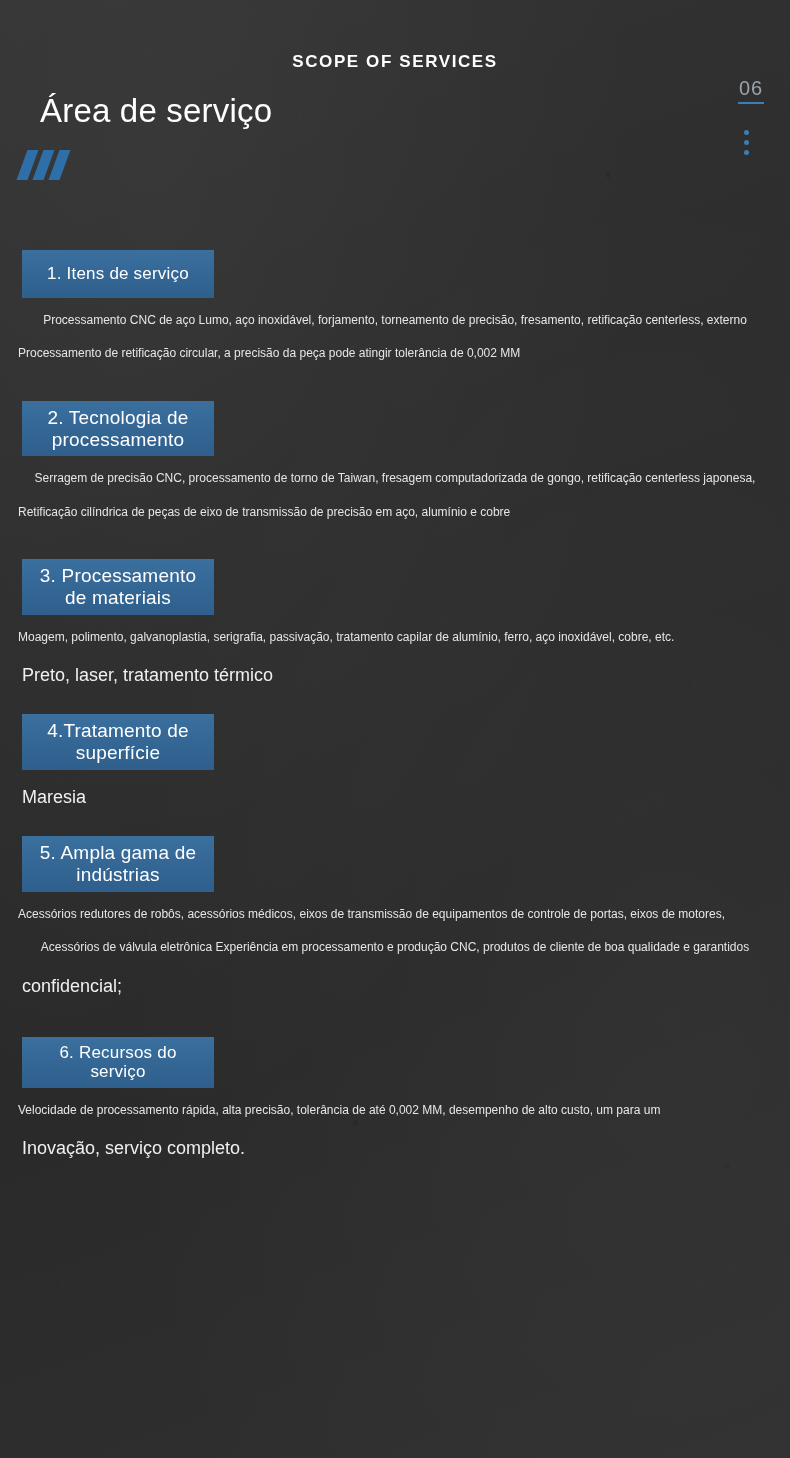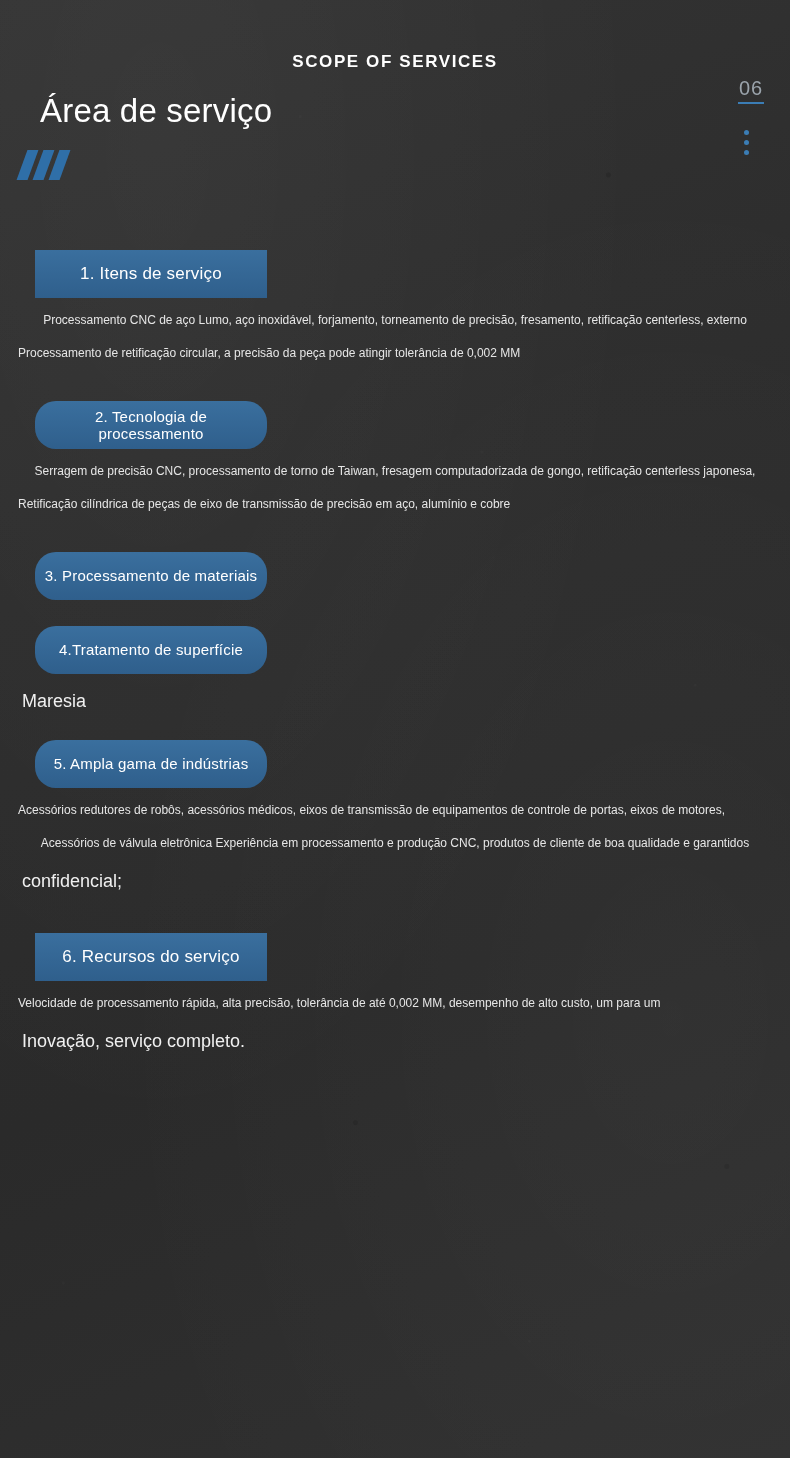--- a/index.html
+++ b/index.html
@@ -121,35 +121,35 @@
 
   
   #sections {
     position: absolute;
     left: 0;
     top: 250px;
     width: 790px;
   }
   .section { position: relative; }
   .chip {
-    margin-left: 35px;
-    width: 232px;
+    margin-left: 22px;
+    width: 192px;
     min-height: 48px;
     background: linear-gradient(180deg, #3a6f9e 0%, #2f5f8c 100%);
     color: #ffffff;
     display: flex;
     align-items: center;
     justify-content: center;
     text-align: center;
     font-size: 17px;
     line-height: 1.15;
     padding: 6px 8px;
     letter-spacing: 0.2px;
   }
-  .chip.small { font-size: 15px; border-radius: 21px; }
+  .chip.small { font-size: 19px; }
   .lines {
     margin-top: 14px;
     padding: 0 18px;
   }
   .line {
     color: #e6e6e6;
     font-size: 12px;
     line-height: 1.45;
     margin: 0 0 16px 0;
     white-space: nowrap;
@@ -207,20 +207,24 @@
       <div class="chip small">2. Tecnologia de processamento</div>
       <div class="lines">
         <p class="line center">Serragem de precisão CNC, processamento de torno de Taiwan, fresagem computadorizada de gongo, retificação centerless japonesa,</p>
         <p class="line">Retificação cilíndrica de peças de eixo de transmissão de precisão em aço, alumínio e cobre</p>
       </div>
     </div>
     <div class="sec-gap-md"></div>
 
     <div class="section">
       <div class="chip small">3. Processamento de materiais</div>
+      <div class="lines">
+        <p class="line">Moagem, polimento, galvanoplastia, serigrafia, passivação, tratamento capilar de alumínio, ferro, aço inoxidável, cobre, etc.</p>
+        <p class="line big">Preto, laser, tratamento térmico</p>
+      </div>
     </div>
     <div class="sec-gap-sm"></div>
 
     <div class="section">
       <div class="chip small">4.Tratamento de superfície</div>
       <div class="lines">
         <p class="line big">Maresia</p>
       </div>
     </div>
     <div class="sec-gap-sm"></div>

